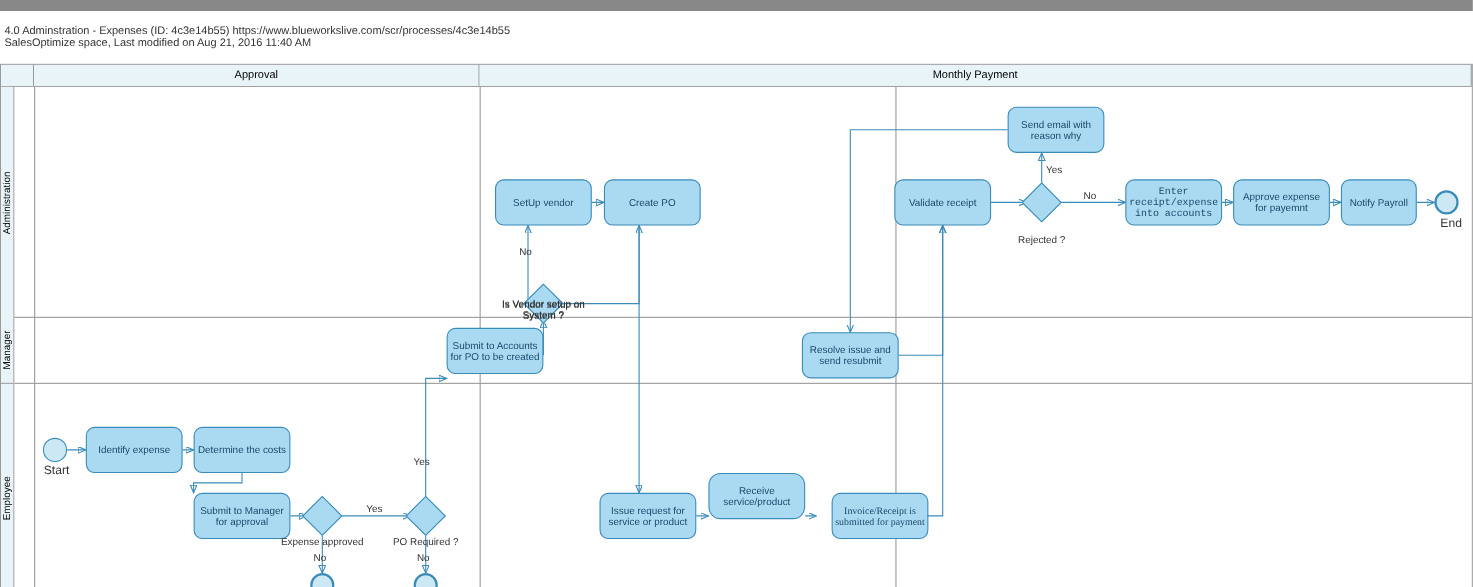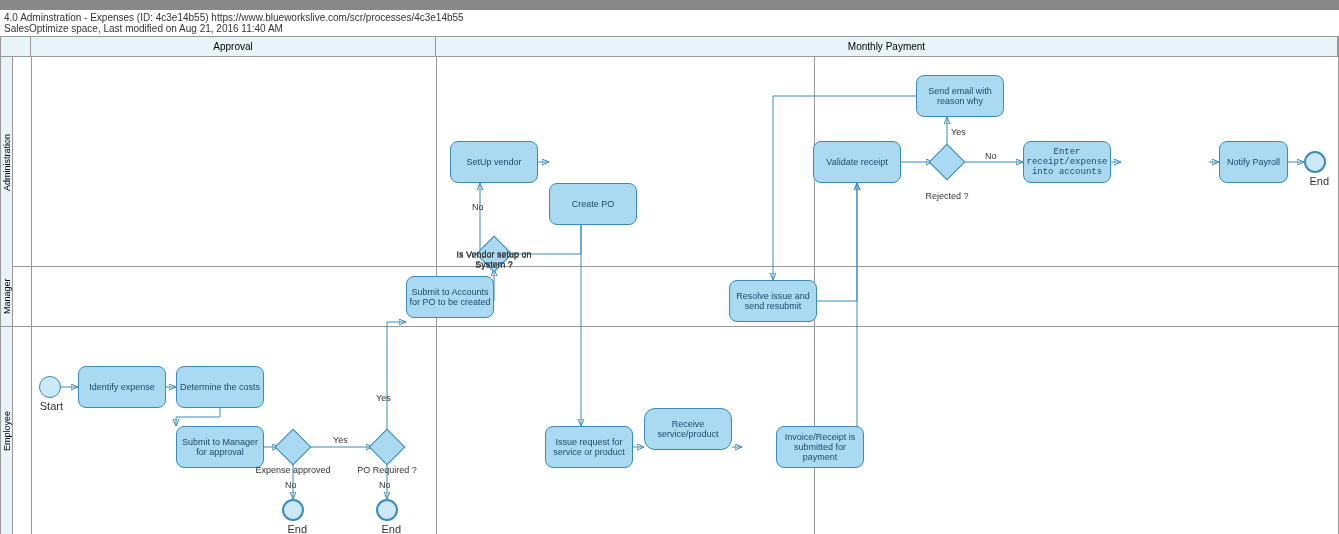--- a/index.html
+++ b/index.html
@@ -1,18 +1,18 @@
 <!DOCTYPE html>
 <html><head>
 <meta charset="utf-8">
 <style>
 * { box-sizing: border-box; margin: 0; padding: 0; }
 body { font-family: Arial, sans-serif; font-size: 10px; background: #fff; }
 .topbar { background: #888; height: 10px; }
-.header { padding: 2px 4px; font-size: 10px; color: #333; }
+.header { padding: 13px 4px; font-size: 10px; color: #333; }
 .header-line1 { font-size: 10px; }
 .header-line2 { font-size: 10px; }
 .diagram { position: relative; width: 1339px; height: 500px; border: 1px solid #999; }
 
 
 .phases { display: flex; height: 20px; border-bottom: 1px solid #999; }
 .phase-spacer { width: 30px; border-right: 1px solid #999; background: #e8f4f8; }
 .phase { border-right: 1px solid #999; background: #e8f4f8; text-align: center; line-height: 20px; font-size: 10px; }
 .phase1 { flex: 0 0 405px; }
 .phase2 { flex: 0 0 378px; }
@@ -172,36 +172,37 @@
       <div class="event-circle event-end" style="left:363px; top:442px;"></div>
       <div class="event-label" style="left:364px; top:466px; width:24px;">End</div>
 
       <div class="task" style="left:393px; top:219px;">Submit to Accounts for PO to be created</div>
       <div class="task" style="left:716px; top:223px;">Resolve issue and send resubmit</div>
 
       <div class="gateway" style="left:468px; top:184px;"></div>
       <div class="gateway-label" style="left:431px; top:186px; width:100px; top:192px; left:431px;">Is Vendor setup on System ?</div>
 
       <div class="task" style="left:437px; top:84px;">SetUp vendor</div>
-      <div class="task" style="left:536px; top:84px;margin-top:42px;">Create PO</div>
+      <div class="task" style="left:536px; top:84px;">Create PO</div>
       <div class="edge-label" style="left:459px; top:145px;">No</div>
 
       <div class="task" style="left:532px; top:369px;">Issue request for service or product</div>
       <div class="task" style="left:631px; top:351px;border-radius:11px;">Receive service/product</div>
-      <div class="task" style="left:763px; top:369px;">Invoice/Receipt is submitted for payment</div>
+      <div class="task" style="left:743px; top:369px;font-family:Liberation Serif, serif;">Invoice/Receipt is submitted for payment</div>
 
       <div class="task" style="left:903px; top:18px;">Send email with reason why</div>
       <div class="task" style="left:800px; top:84px;">Validate receipt</div>
 
       <div class="gateway" style="left:921px; top:92px;"></div>
       <div class="gateway-label" style="left:884px; top:134px;">Rejected ?</div>
       <div class="edge-label" style="left:938px; top:70px;">Yes</div>
       <div class="edge-label" style="left:972px; top:94px;">No</div>
 
       <div class="task" style="left:1010px; top:84px;font-family:Liberation Mono, monospace;">Enter receipt/expense into accounts</div>
+      <div class="task" style="left:1108px; top:84px;">Approve expense for payemnt</div>
       <div class="task" style="left:1206px; top:84px; width:69px;">Notify Payroll</div>
 
       <div class="event-circle event-end" style="left:1291px; top:94px;"></div>
       <div class="event-label" style="left:1292px; top:118px; width:24px;">End</div>
 
       <div class="gateway-label" style="left:431px; top:193px; width:100px;">Is Vendor setup on System ?</div>
 
     </div>
   </div>
 </div>

